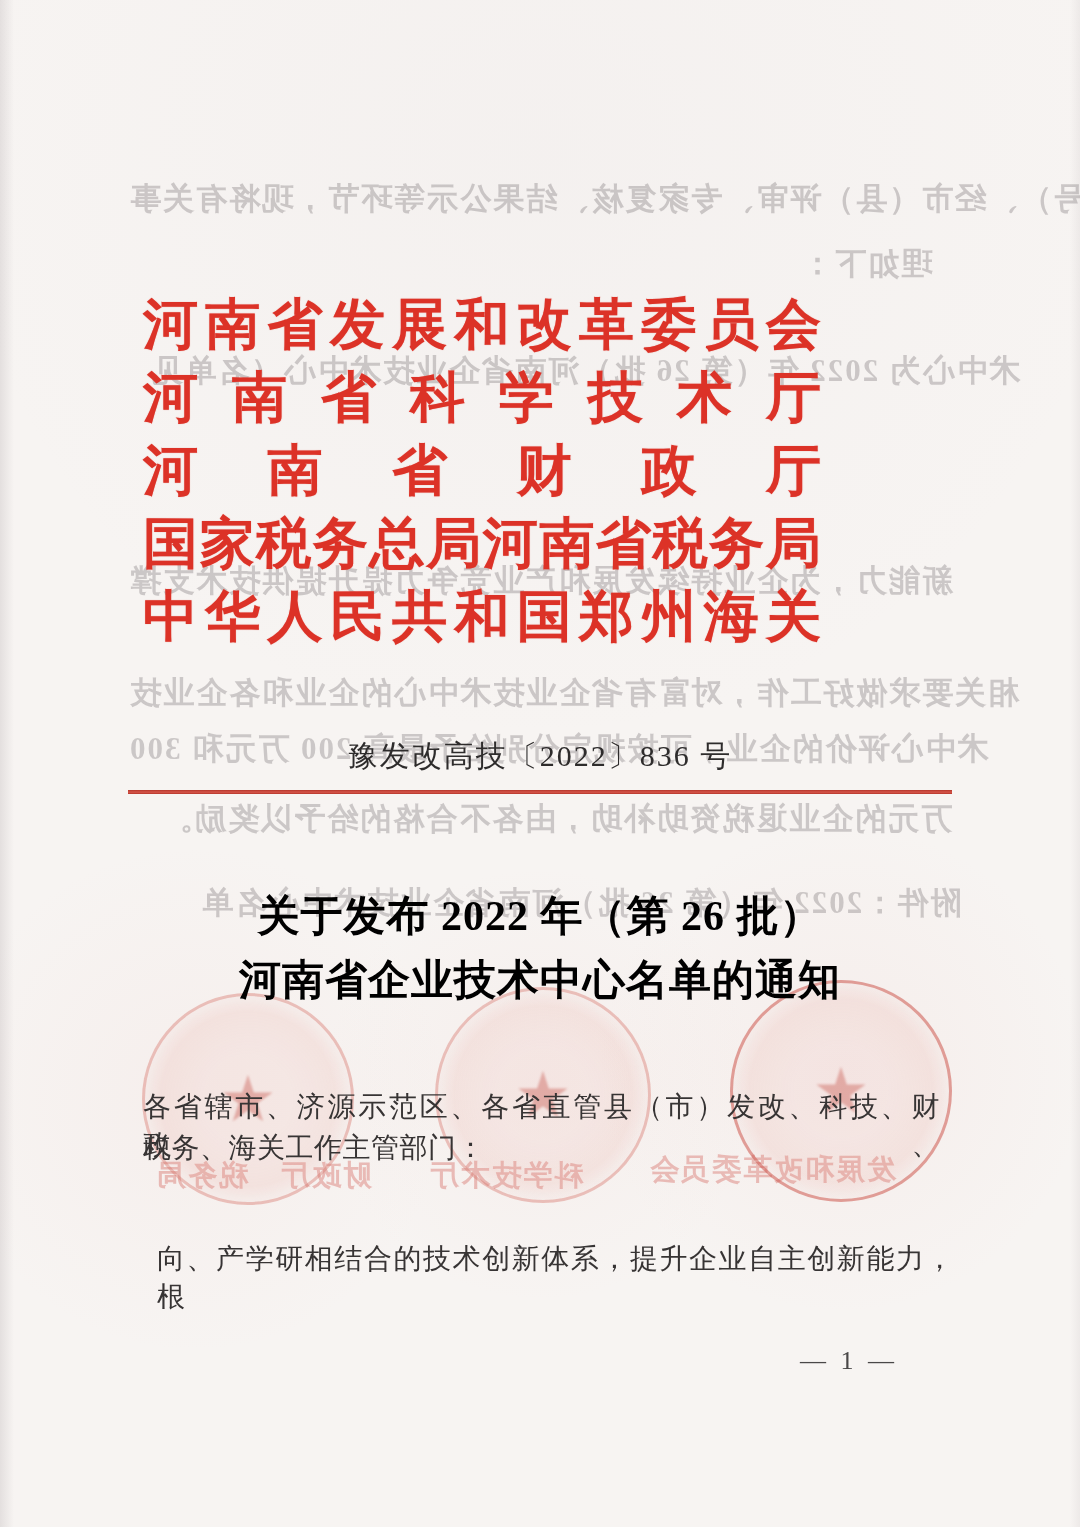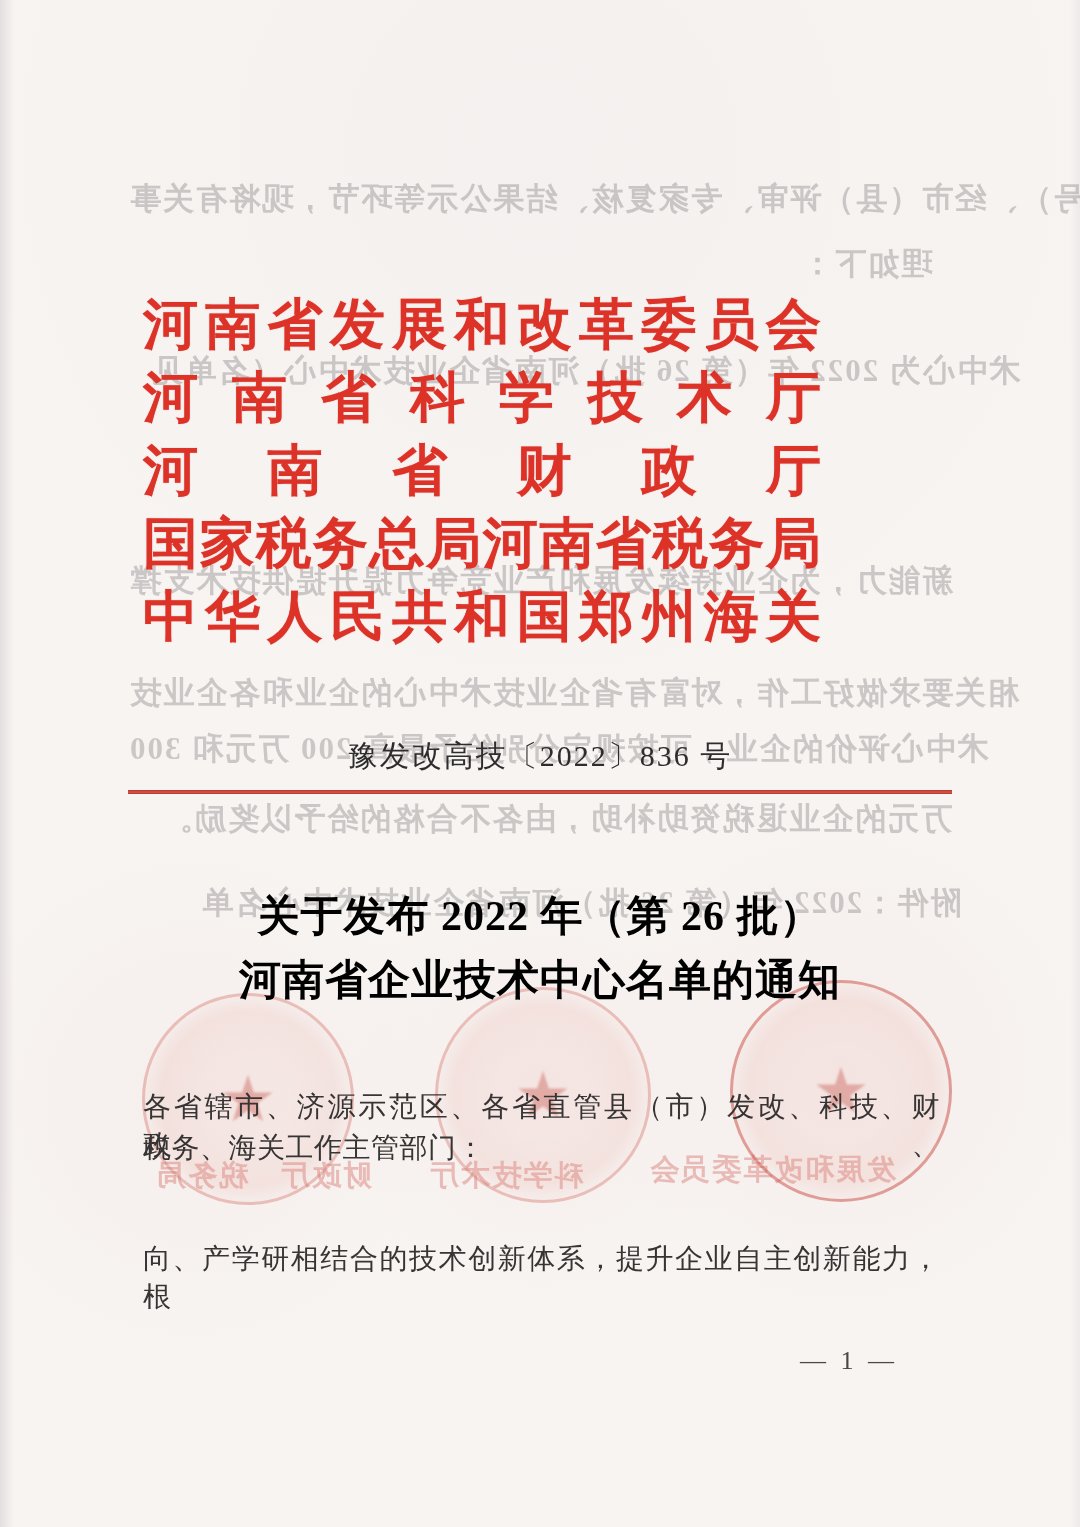--- a/index.html
+++ b/index.html
@@ -60,21 +60,21 @@
     position:absolute;left:0;width:100%;text-align:center;
     font-weight:bold;font-size:42px;color:#000000;letter-spacing:1px;
   }
   .t1{top:888px;} .t2{top:952px;font-family:Liberation Mono, monospace;}
   .body-line{
     position:absolute;left:143px;width:797px;height:48px;
     font-size:28px;color:#373434;letter-spacing:0.5px;white-space:nowrap;
   }
   .jl{text-align:justify;text-align-last:justify;white-space:normal;}
   .indent{text-indent:58px;}
-  .b1{top:1072px;margin-top:16px;} .b2{top:1129px;} .b3{top:1185px;} .b4{top:1240px;} .b5{top:1287px;}
+  .b1{top:1072px;margin-top:16px;} .b2{top:1129px;} .b3{top:1185px;} .b4{top:1240px;margin-left:14px;} .b5{top:1287px;}
   .page-number{
     position:absolute;left:800px;top:1346px;font-size:26px;color:#4a4848;
     letter-spacing:4px;white-space:nowrap;
   }
 </style>
 </head>
 <body>
 
 <div class="paper"></div>
 

